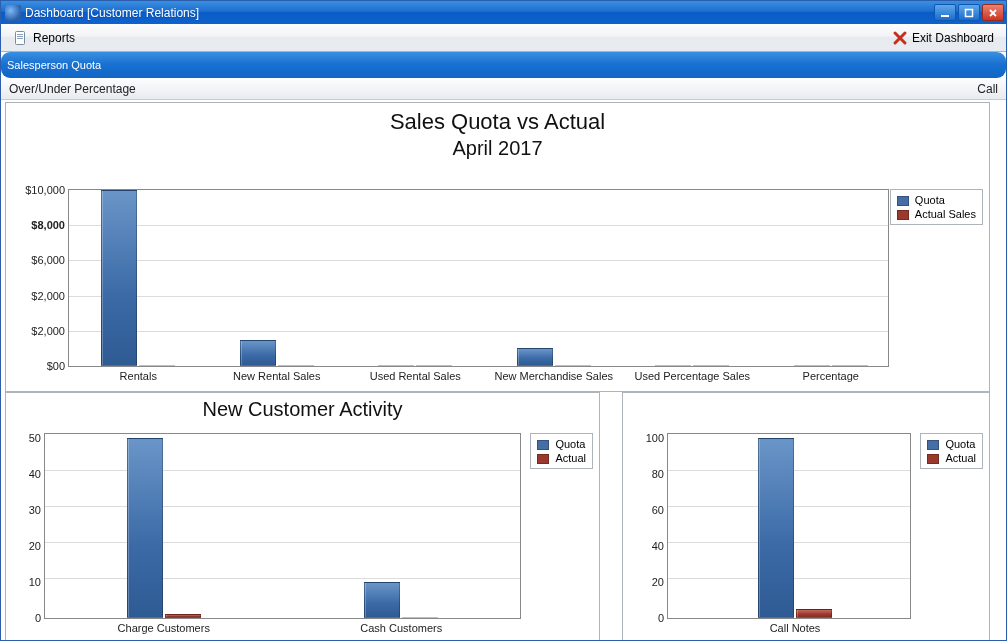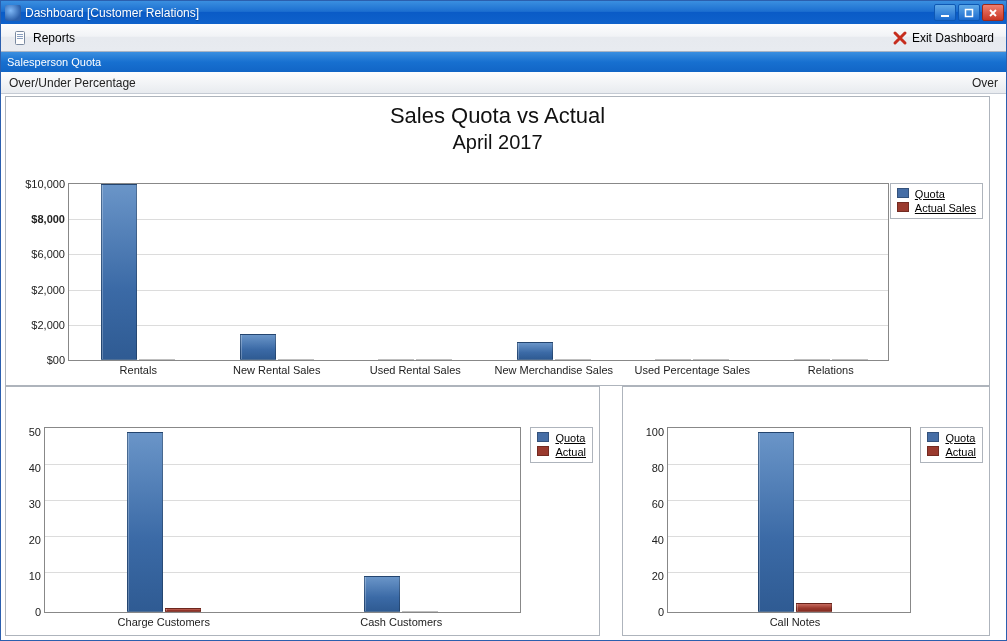--- a/index.html
+++ b/index.html
@@ -54,26 +54,27 @@
   .tbtn {
     display:flex; align-items:center; gap:4px;
     padding: 2px 6px;
     border-radius:3px;
     cursor:default;
   }
   .tbtn .ic { width:16px; height:16px; display:flex; align-items:center; justify-content:center;}
   .toolbar-spacer { flex:1 1 auto; }
   
   .section-header {
-    height: 20px;
+    height: 26px;
     background: linear-gradient(to bottom,#3a8fe0 0%, #1770d0 50%, #1165c6 100%);
     color:#fff;
     display:flex; align-items:center;
     padding: 0 6px;
     font-size: 11px;
+    border-radius: 9px;
   }
   
   .sub-header {
     height: 22px;
     background: linear-gradient(to bottom,#fdfdfe,#e8ebef);
     border-bottom:1px solid #c5cbd4;
     display:flex; align-items:center;
     padding:0 8px;
     font-size:12px;
     color:#222;
@@ -140,21 +141,21 @@
   .bar.quota { background: linear-gradient(to bottom,#6a95c8,#3b6aa6 60%, #2f5b93); }
   .bar.actual{ background: linear-gradient(to bottom,#c66a5e,#9a382c 60%, #862d23); }
   .legend {
     position:absolute;
     background:#fff;
     border:1px solid #aeb4bc;
     padding:4px 6px;
     font-size:11px;
     display:flex; flex-direction:column; gap:2px;
   }
-  .legend-row { display:flex; align-items:flex-start; gap:6px;text-decoration:underline;}
+  .legend-row { display:flex; align-items:flex-end; gap:6px;}
   .swatch { width:12px; height:10px; border:1px solid rgba(0,0,0,.25);}
   .swatch.quota { background:#466ea6;}
   .swatch.actual{ background:#9a3a2e;}
 </style>
 </head>
 <body>
 
 <div class="titlebar">
   <div class="app-icon"></div>
   <div class="title-text">Dashboard [Customer Relations]</div>
@@ -203,21 +204,21 @@
 <div class="section-header">
   <span>Salesperson Quota</span>
 </div>
 
 <div class="sub-header">
   <span class="tbtn" style="padding:0">
     <span>Over/Under Percentage</span>
   </span>
   <span class="sub-spacer"></span>
   <span class="tbtn" style="padding:0">
-    <span>Over</span>
+    <span>Call</span>
   </span>
 </div>
 
 <div class="content">
 
   <div class="chart-panel main-chart">
     <div class="chart-title">Sales Quota vs Actual</div>
     <div class="chart-subtitle">April 2017</div>
     <div class="plot" id="plot-main" style="left:62px; right:100px; top:86px; bottom:24px;">
         <div class="ytick" style="bottom: 0px;">$00</div>
@@ -240,37 +241,38 @@
         <div class="bar actual" style="left: 347.25px; width: 36px; height: 0px; border-top-width: 0px; border-left-width: 0px; border-right-width: 0px;"></div>
         <div class="xtick" style="left: 346.25px;">Used Rental Sales</div>
         <div class="bar quota" style="left: 447.75px; width: 36px; height: 17.6px;"></div>
         <div class="bar actual" style="left: 485.75px; width: 36px; height: 0px; border-top-width: 0px; border-left-width: 0px; border-right-width: 0px;"></div>
         <div class="xtick" style="left: 484.75px;">New Merchandise Sales</div>
         <div class="bar quota" style="left: 586.25px; width: 36px; height: 0px; border-top-width: 0px; border-left-width: 0px; border-right-width: 0px;"></div>
         <div class="bar actual" style="left: 624.25px; width: 36px; height: 0px; border-top-width: 0px; border-left-width: 0px; border-right-width: 0px;"></div>
         <div class="xtick" style="left: 623.25px;">Used Percentage Sales</div>
         <div class="bar quota" style="left: 724.75px; width: 36px; height: 0px; border-top-width: 0px; border-left-width: 0px; border-right-width: 0px;"></div>
         <div class="bar actual" style="left: 762.75px; width: 36px; height: 0px; border-top-width: 0px; border-left-width: 0px; border-right-width: 0px;"></div>
-        <div class="xtick" style="left: 761.75px;">Relations</div>
+        <div class="xtick" style="left: 761.75px;">Percentage</div>
       </div>
     <div class="legend" style="top:86px; right:6px;">
       <div class="legend-row">
           <span class="swatch quota"></span>
           <span>Quota</span>
         </div>
       <div class="legend-row">
           <span class="swatch actual"></span>
           <span>Actual Sales</span>
         </div>
     </div>
   </div>
 
   <div class="bottom-row">
 
     <div class="chart-panel bottom-left">
+      <div class="chart-title small">New Customer Activity</div>
       <div class="plot" id="plot-nc" style="left:38px; right:78px; top:40px; bottom:22px;">
           <div class="ytick" style="bottom: 0px;">0</div>
           <div class="gridline" style="top: 144px;"></div>
           <div class="ytick" style="bottom: 36px; margin-left: 21px;">10</div>
           <div class="gridline" style="top: 108px;"></div>
           <div class="ytick" style="bottom: 72px;">20</div>
           <div class="gridline" style="top: 72px;"></div>
           <div class="ytick" style="bottom: 108px;">30</div>
           <div class="gridline" style="top: 36px;"></div>
           <div class="ytick" style="bottom: 144px;">40</div>

